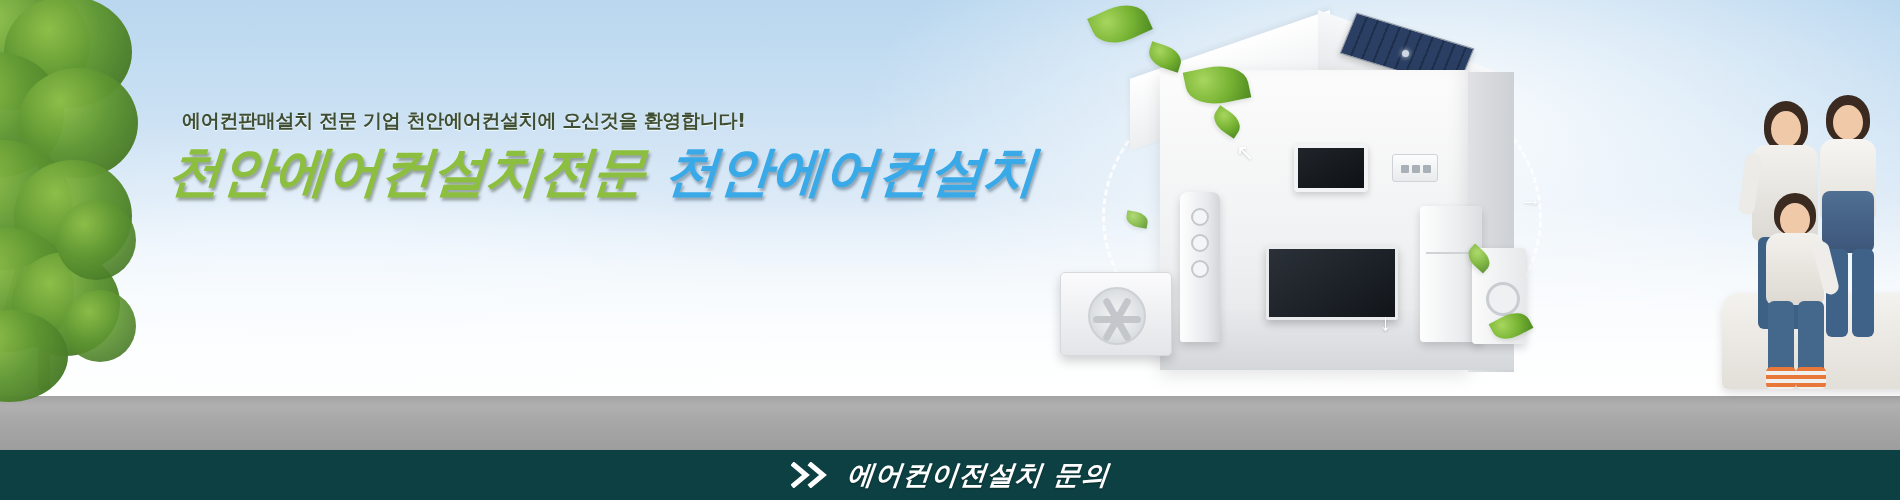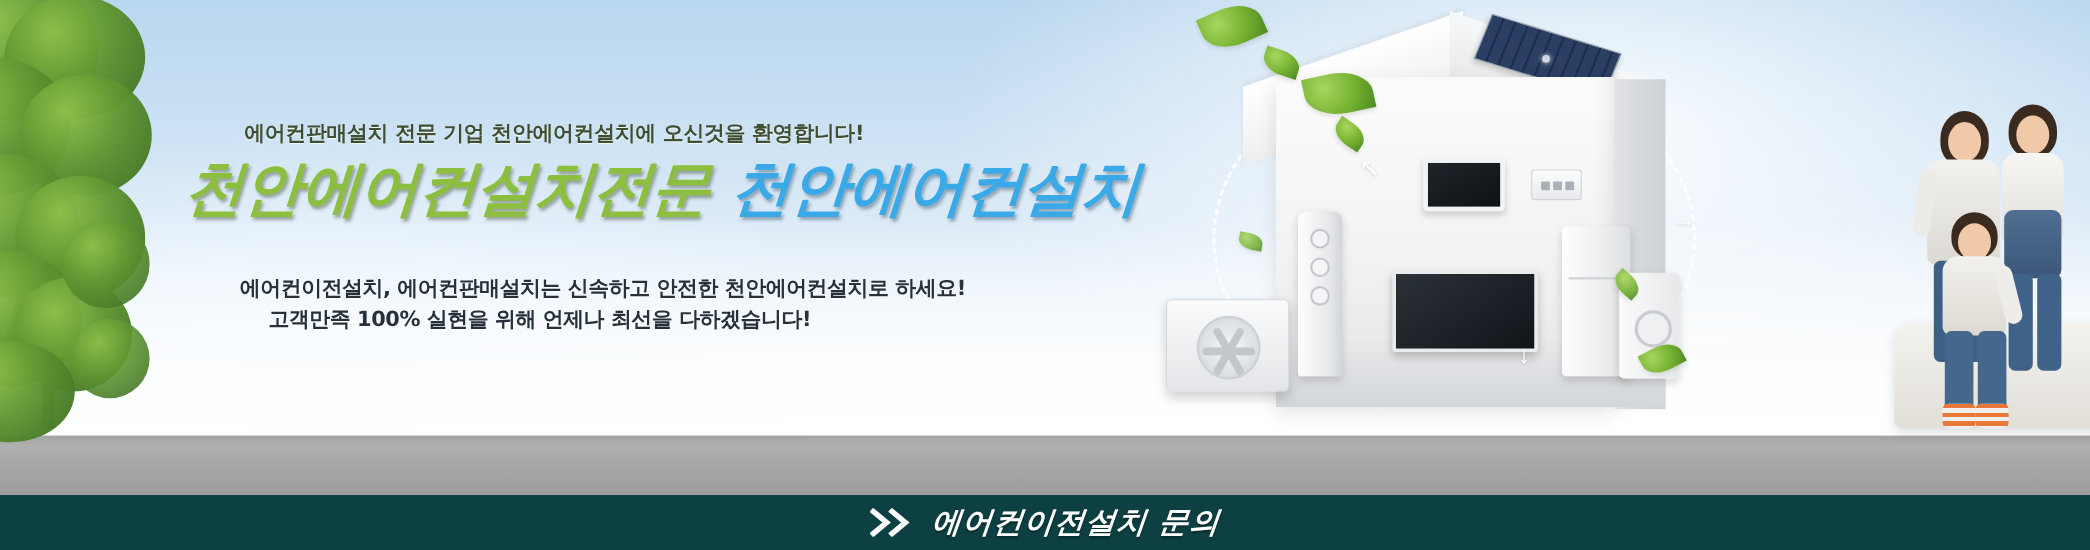--- a/index.html
+++ b/index.html
@@ -78,21 +78,20 @@
   .copy { position:absolute; left:0; top:0; width:1000px; height:400px; }
 
   .line-top {
     position:absolute; left:182px; top:108px;
     font-size:19px; font-weight:bold;
     color:#3f4f33;
     letter-spacing:-0.3px;
     font-family:"DejaVu Sans", sans-serif;
     text-shadow:0 1px 1px rgba(255,255,255,0.85);
     white-space:nowrap;
-    margin-left:40px;
   }
 
   .headline {
     position:absolute; left:168px; top:142px;
     white-space:nowrap;
     font-family:"DejaVu Sans", sans-serif;
     font-weight:bold; font-style:italic;
     font-size:54px;
     line-height:60px;
     letter-spacing:-1px;
@@ -294,24 +293,20 @@
   </div>
 
   <div class="copy">
 
     <div class="line-top">에어컨판매설치 전문 기업 천안에어컨설치에 오신것을 환영합니다!</div>
 
     <div class="headline">
       <span class="green">천안에어컨설치전문</span><span class="blue">천안에어컨설치</span>
     </div>
 
-    <div class="body-lines">
-      <span class="l1">에어컨이전설치, 에어컨판매설치는 신속하고 안전한 천안에어컨설치로 하세요!</span>
-      <span class="l2">고객만족 100% 실현을 위해 언제나 최선을 다하겠습니다!</span>
-    </div>
   </div>
 
   <div class="house-wrap">
 
     <div class="dash-arc"></div>
 
     <div class="house-roofL"></div>
     <div class="house-roofR"></div>
     <div class="solar"></div>
     <div class="solar-dot"></div>

